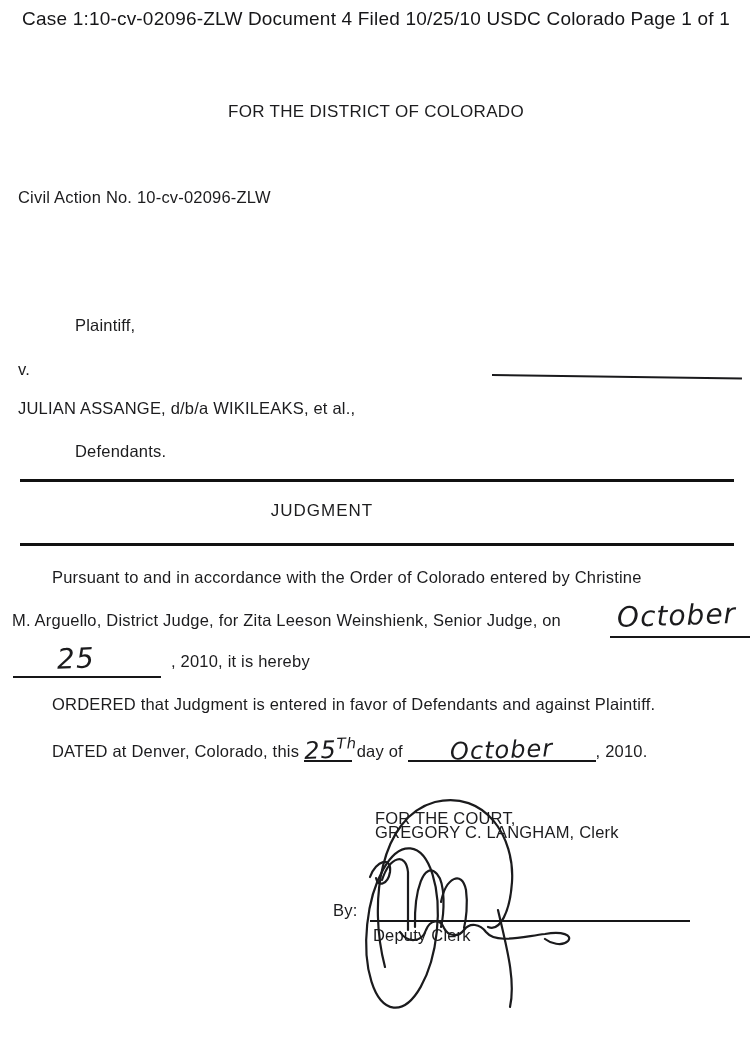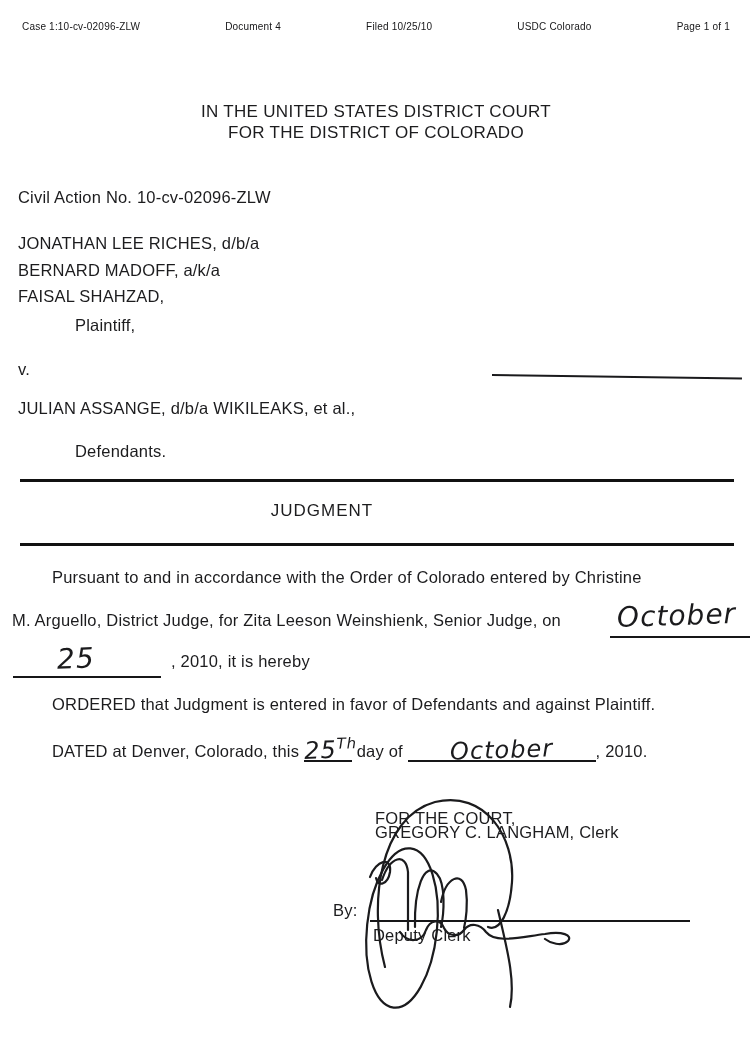--- a/index.html
+++ b/index.html
@@ -6,23 +6,23 @@
   .page{
     position:relative;width:752px;height:1047px;margin:0 auto;
     background:#ffffff;color:#1c1c1e;overflow:hidden;
     font-family:"Liberation Sans","DejaVu Sans",sans-serif;
     font-size:16.5px;letter-spacing:0.2px;
   }
   .abs{position:absolute;white-space:nowrap;}
 
   
   .doc-header{
-    position:absolute;top:21px;left:22px;width:708px;
+    position:absolute;top:8px;left:22px;width:708px;
     display:flex;justify-content:space-between;
-    font-size:10px;color:#161618;
+    font-size:19px;color:#161618;
   }
 
   
   .court-title{position:absolute;top:101px;left:0;width:752px;text-align:center;
     font-size:17px;line-height:21px;letter-spacing:0.3px;}
 
   
   .civil-action{left:18px;top:188px;}
   .party-lines{left:18px;top:230px;line-height:26.5px;white-space:nowrap;}
   .plaintiff-role{left:75px;top:316px;}
@@ -87,31 +87,25 @@
 
   <header class="doc-header">
     <span>Case 1:10-cv-02096-ZLW</span>
     <span>Document 4</span>
     <span>Filed 10/25/10</span>
     <span>USDC Colorado</span>
     <span>Page 1 of 1</span>
   </header>
 
   <div class="court-title">
-    <div>IN THE UNITED STATES DISTRICT COURT</div>
     <div>FOR THE DISTRICT OF COLORADO</div>
   </div>
 
   <div class="abs civil-action">Civil Action No. 10-cv-02096-ZLW</div>
 
-  <div class="abs party-lines">
-    <div>JONATHAN LEE RICHES, d/b/a</div>
-    <div>BERNARD MADOFF, a/k/a</div>
-    <div>FAISAL SHAHZAD,</div>
-  </div>
 
   <div class="abs plaintiff-role">Plaintiff,</div>
   <div class="abs versus">v.</div>
   <div class="abs defendant-line">JULIAN ASSANGE, d/b/a WIKILEAKS, et al.,</div>
   <div class="abs defendants-role">Defendants.</div>
 
   <div class="stamp-line"></div>
 
   <div class="rule rule1"></div>
   <div class="judgment-heading">JUDGMENT</div>

